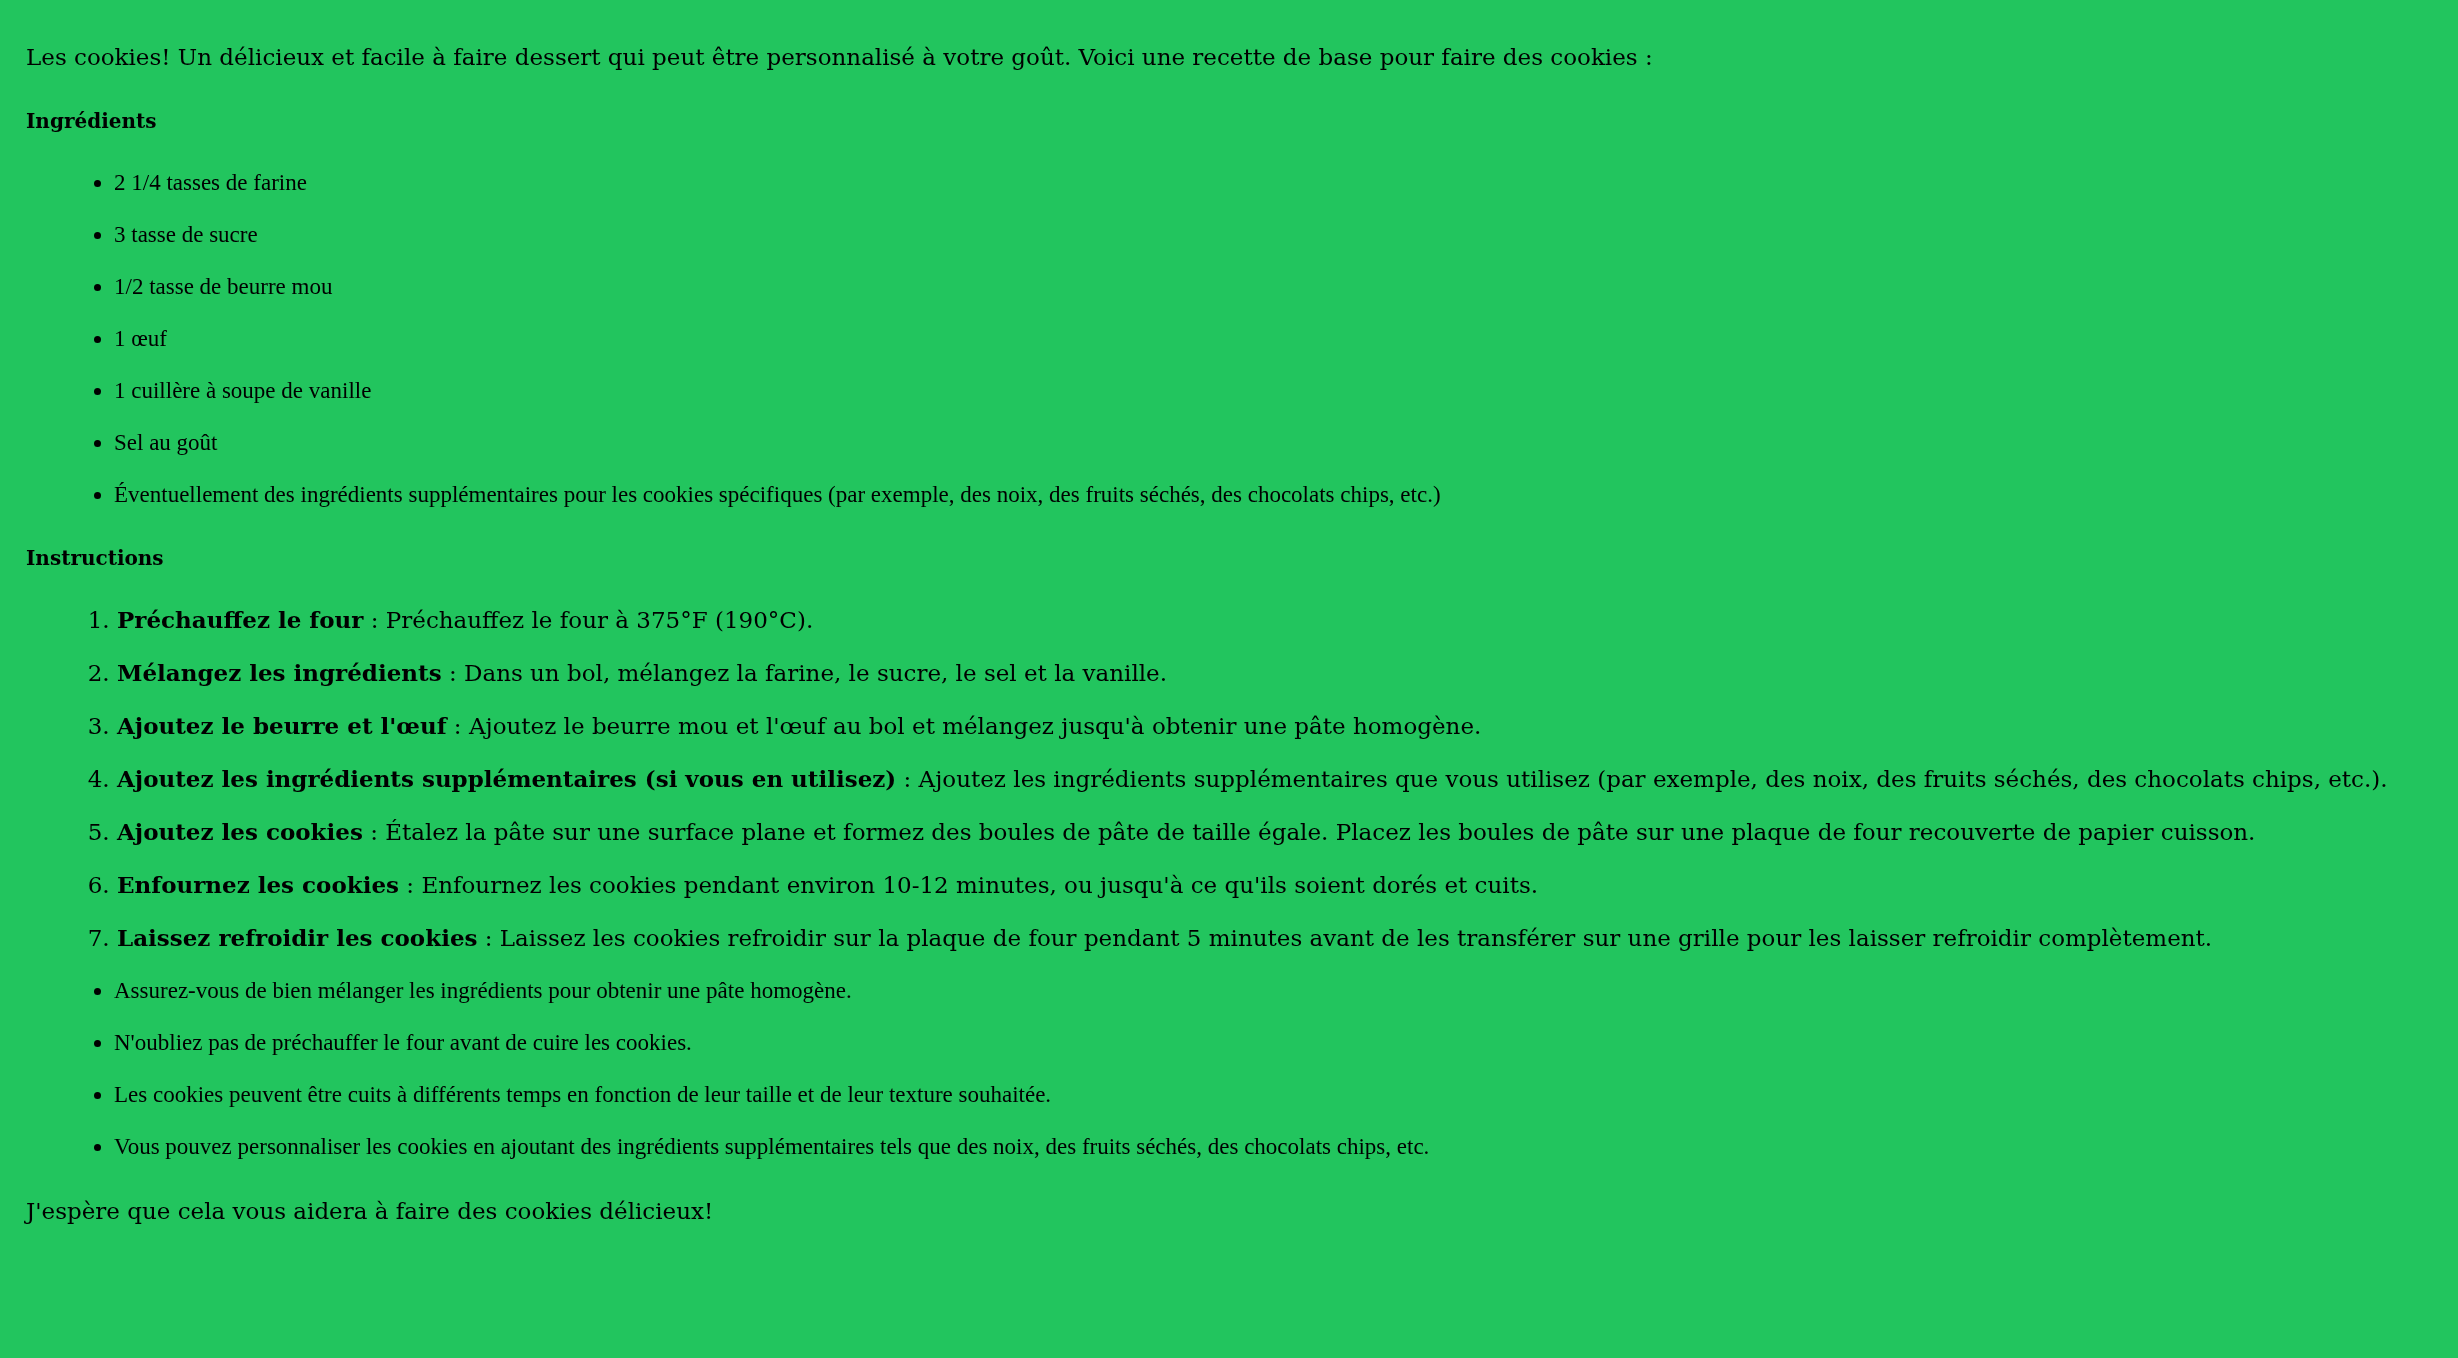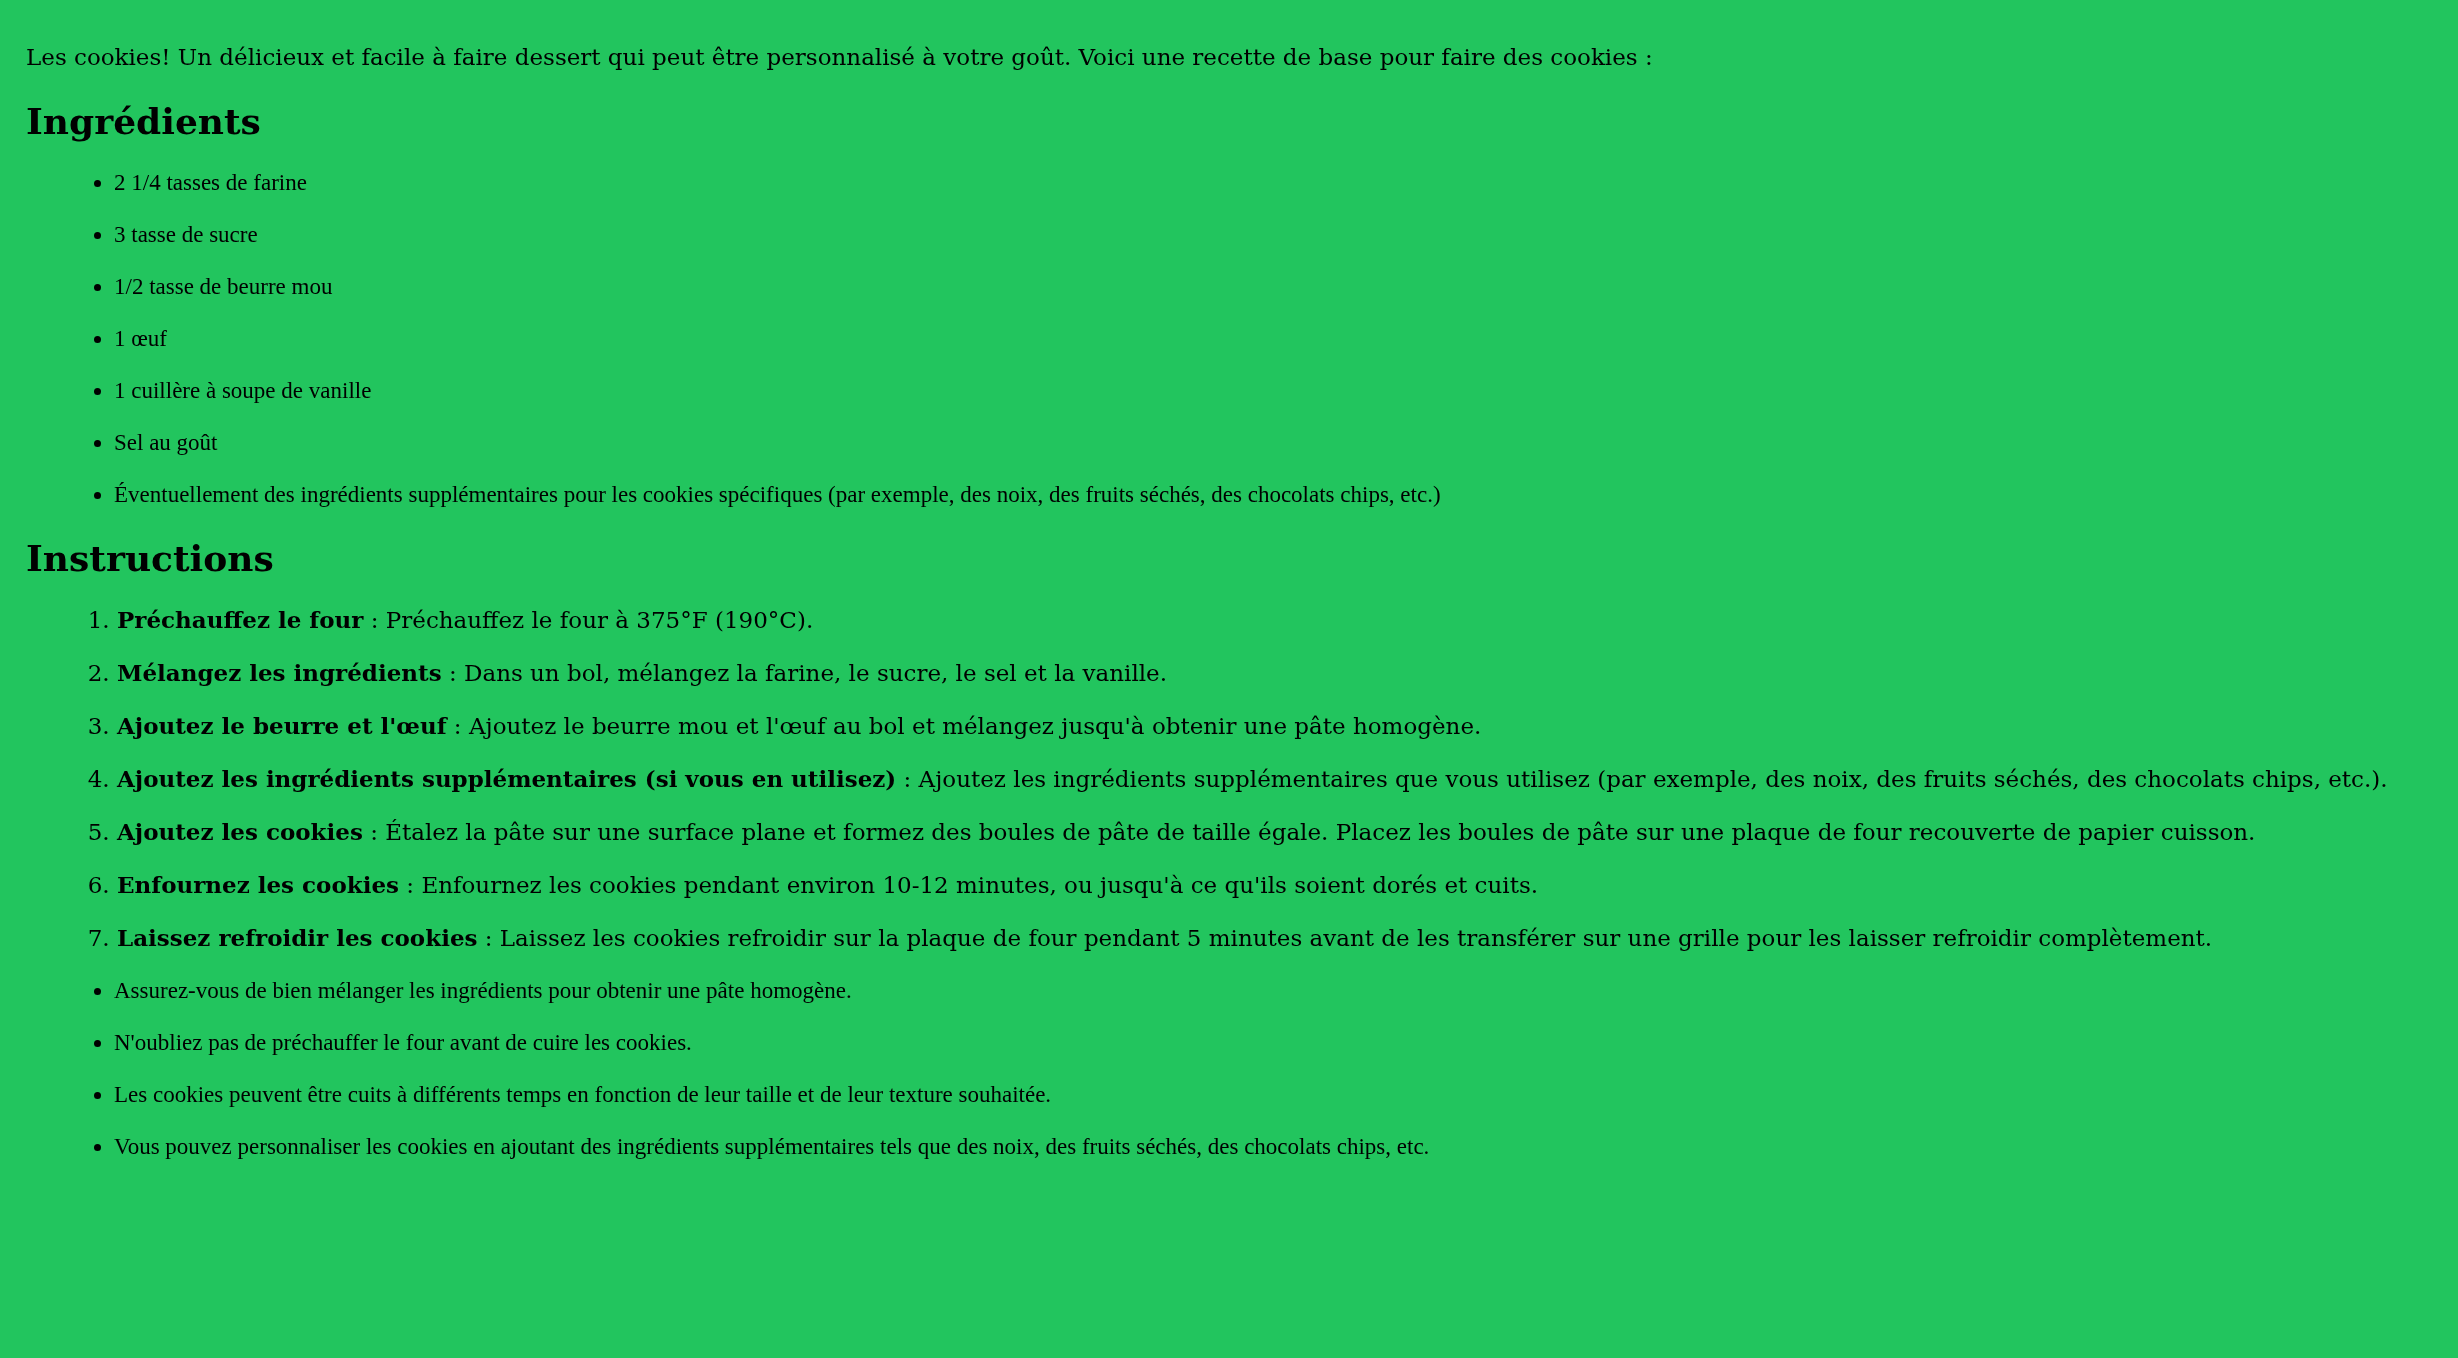--- a/index.html
+++ b/index.html
@@ -23,21 +23,21 @@
   }
   p.para {
     margin: 0;
     text-align: justify;
   }
   p.outro {
     margin-top: 30px;
   }
   h2.section-heading {
     font-family: "DejaVu Serif", serif;
-    font-size: 36px;
+    font-size: 20px;
     line-height: 40px;
     font-weight: bold;
     margin: 26px 0 24px 0;
   }
   ul.bullet-list {
     margin: 0;
     padding-left: 88px;
     list-style: disc outside;
     font-family: Liberation Serif, serif;
   }
@@ -87,14 +87,15 @@
   </ol>
 
 
   <ul class="bullet-list">
     <li>Assurez-vous de bien mélanger les ingrédients pour obtenir une pâte homogène.</li>
     <li>N'oubliez pas de préchauffer le four avant de cuire les cookies.</li>
     <li>Les cookies peuvent être cuits à différents temps en fonction de leur taille et de leur texture souhaitée.</li>
     <li>Vous pouvez personnaliser les cookies en ajoutant des ingrédients supplémentaires tels que des noix, des fruits séchés, des chocolats chips, etc.</li>
   </ul>
 
+  <p class="para outro">J'espère que cela vous aidera à faire des cookies délicieux!</p>
 
 </div>
 
 </body></html>

